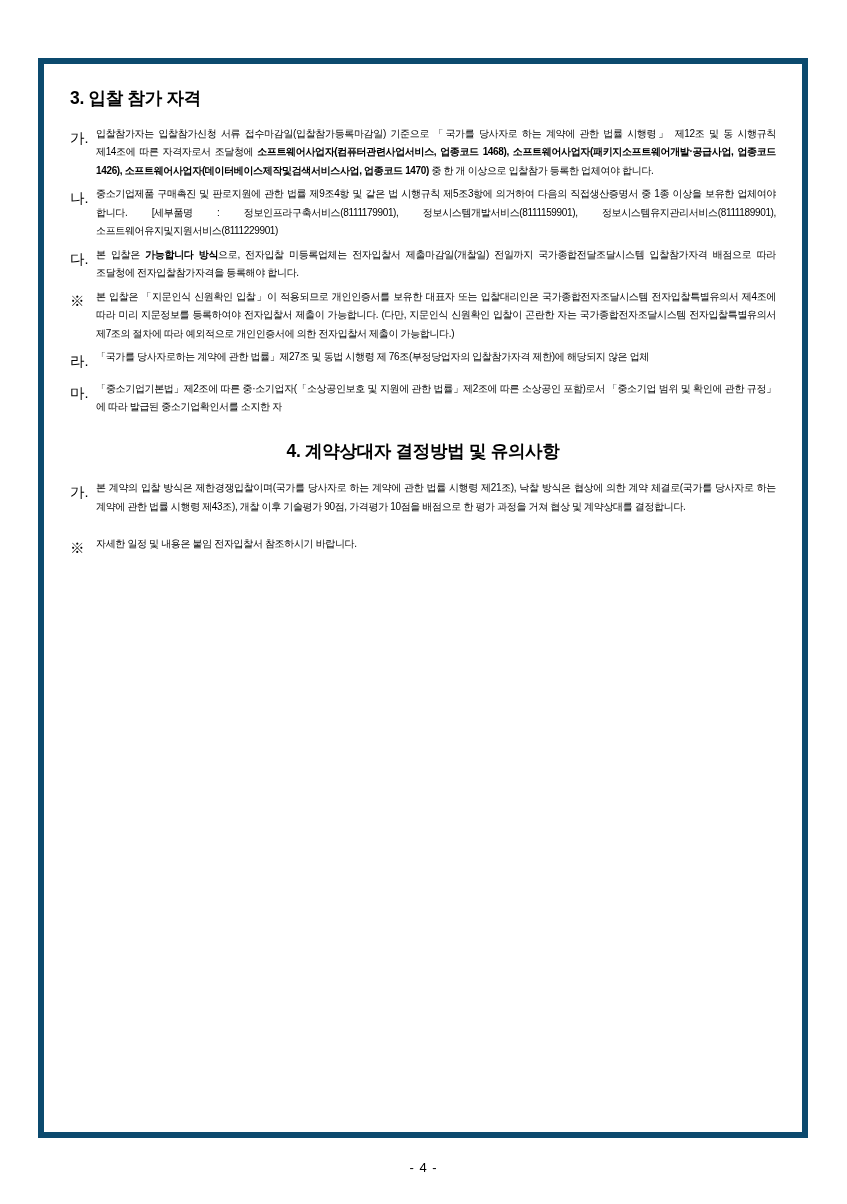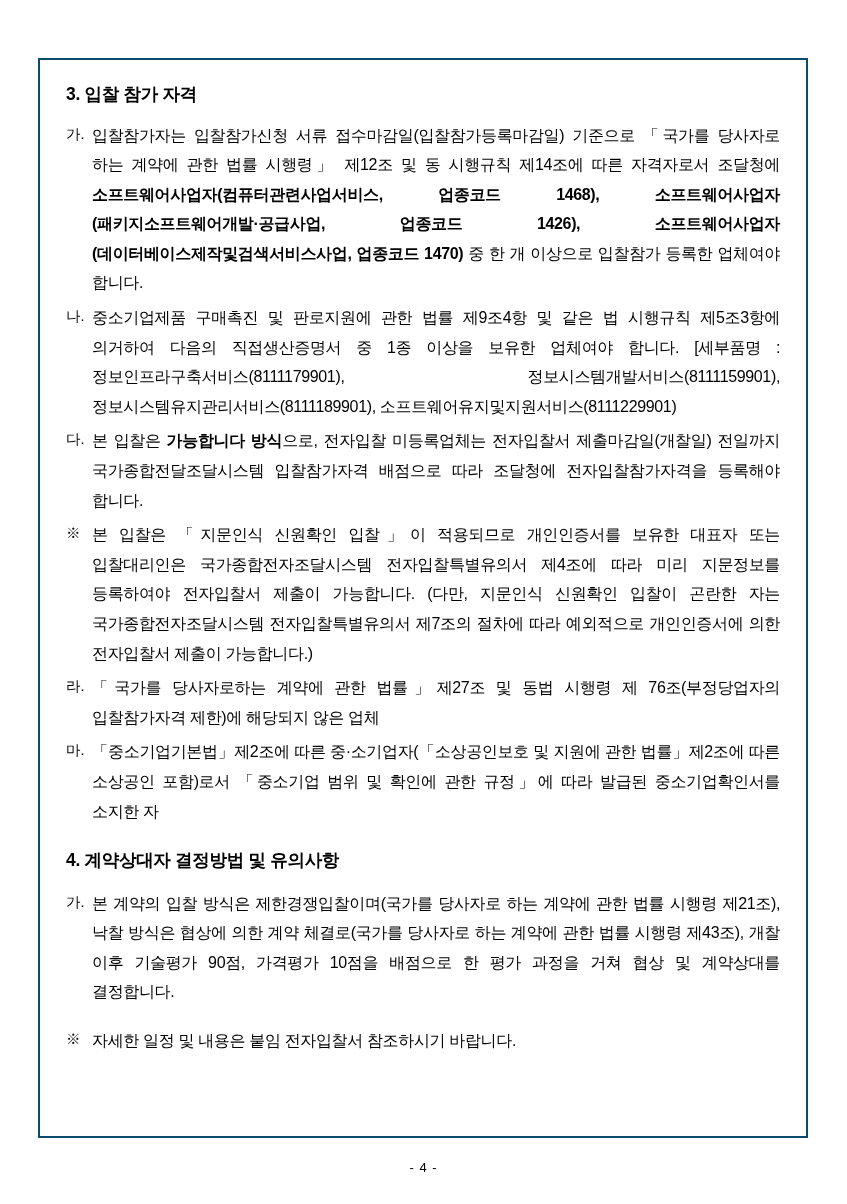--- a/index.html
+++ b/index.html
@@ -14,56 +14,57 @@
     color: #000000;
     position: relative;
     overflow: hidden;
   }
   .page {
     position: absolute;
     left: 38px;
     top: 58px;
     width: 770px;
     height: 1080px;
-    border: 2px solid #0c4a6e;
+    border: 6px solid #0c4a6e;
     box-sizing: border-box;
     background: #ffffff;
   }
   .content {
     padding: 22px 26px 0 26px;
   }
   h2.section-title {
     font-size: 17.5px;
     font-weight: bold;
     margin: 0 0 14px 0;
     letter-spacing: -0.3px;
     line-height: 1.4;
   }
   h2.section-title.second {
     margin-top: 22px;
     margin-bottom: 16px;
+    text-align: center;
   }
   .item {
     display: flex;
     align-items: flex-start;
     margin-bottom: 5px;
   }
   .marker {
     flex: 0 0 auto;
     width: 26px;
     font-size: 14.5px;
     line-height: 1.85;
     text-align: left;
   }
   .marker.star {
     width: 26px;
   }
   .body-text {
     flex: 1 1 auto;
-    font-size: 16px;
+    font-size: 10px;
     line-height: 1.85;
     text-align: justify;
     text-justify: inter-ideograph;
     letter-spacing: -0.35px;
     word-break: keep-all;
   }
   .body-text b {
     font-weight: bold;
   }
   .spacer-med {

